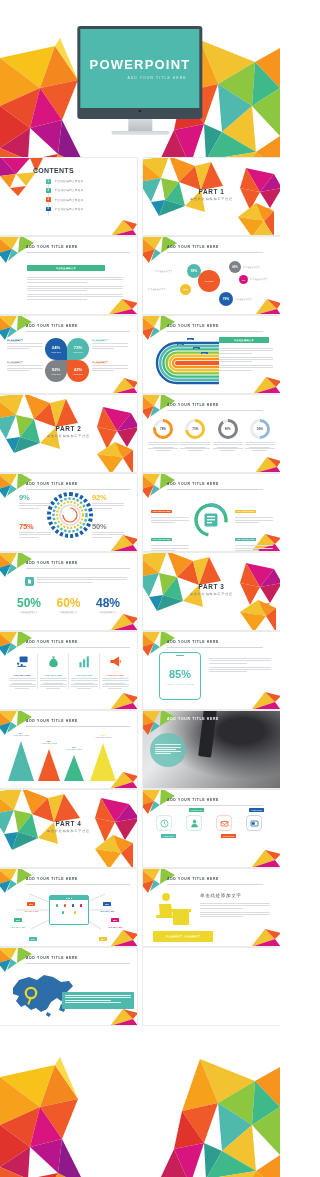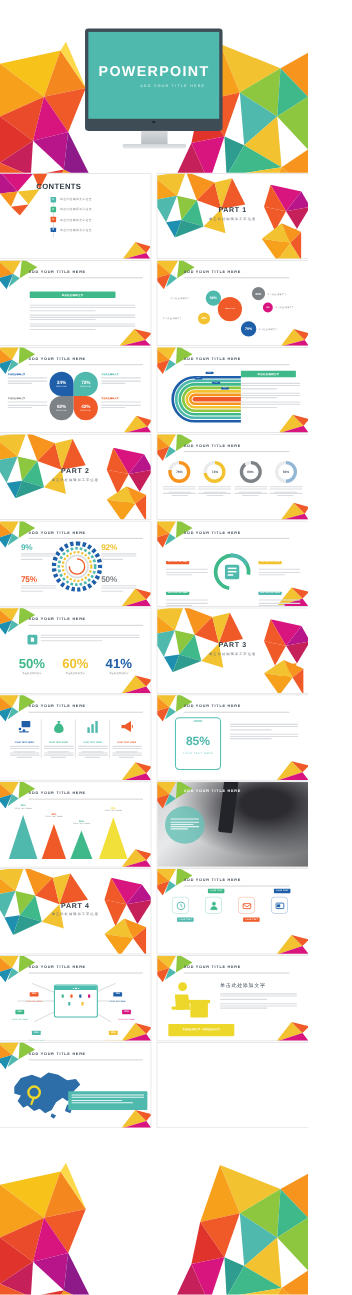--- a/index.html
+++ b/index.html
@@ -703,21 +703,21 @@
     <div id="three-percent-row" style="position:absolute;left:12px;right:12px;top:44px;display:flex;justify-content:space-between;">
         <div style="text-align: center; width: 34px;">
           <div style="font-size:12px;font-weight:bold;color:#3fb98a;line-height:1;">50%</div>
     <div style="font-size:2.2px;color:#8a8f96;margin-top:1.6px;">单击此处添加文字</div>
         </div>
         <div style="text-align: center; width: 34px;">
           <div style="font-size:12px;font-weight:bold;color:#f2c230;line-height:1;">60%</div>
     <div style="font-size:2.2px;color:#8a8f96;margin-top:1.6px;">单击此处添加文字</div>
         </div>
         <div style="text-align: center; width: 34px;">
-          <div style="font-size:12px;font-weight:bold;color:#1f5fa9;line-height:1;">41%</div>
+          <div style="font-size:12px;font-weight:bold;color:#1f5fa9;line-height:1;">48%</div>
     <div style="font-size:2.2px;color:#8a8f96;margin-top:1.6px;">单击此处添加文字</div>
         </div>
       </div>
   </div>
 
   <div class="slide half bdr" style="left:143px;top:553px;">
     <svg width="84" height="60" style="position:absolute;left:-6px;top:-2px;">
       <polygon points="0,4 30,0 22,22" fill="#f2c230"></polygon>
         <polygon points="30,0 56,10 40,26" fill="#f7941e"></polygon>
       <polygon points="0,4 22,22 0,26" fill="#f6a01c"></polygon>

